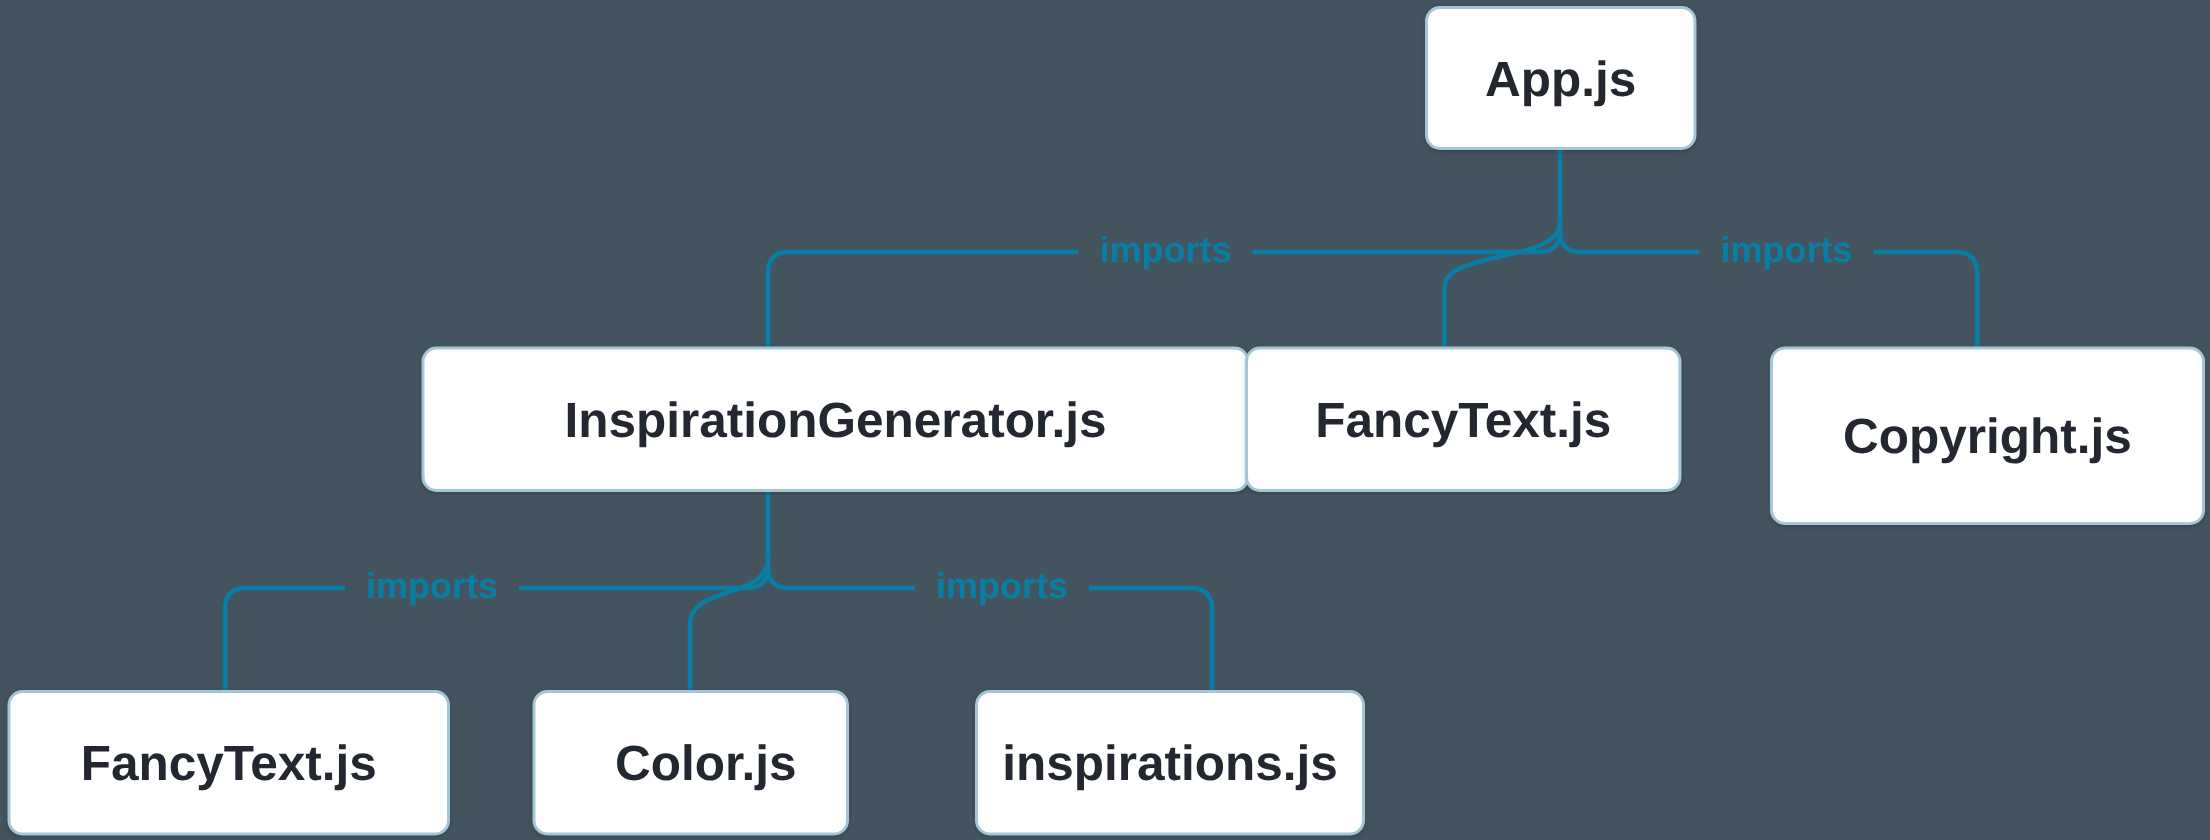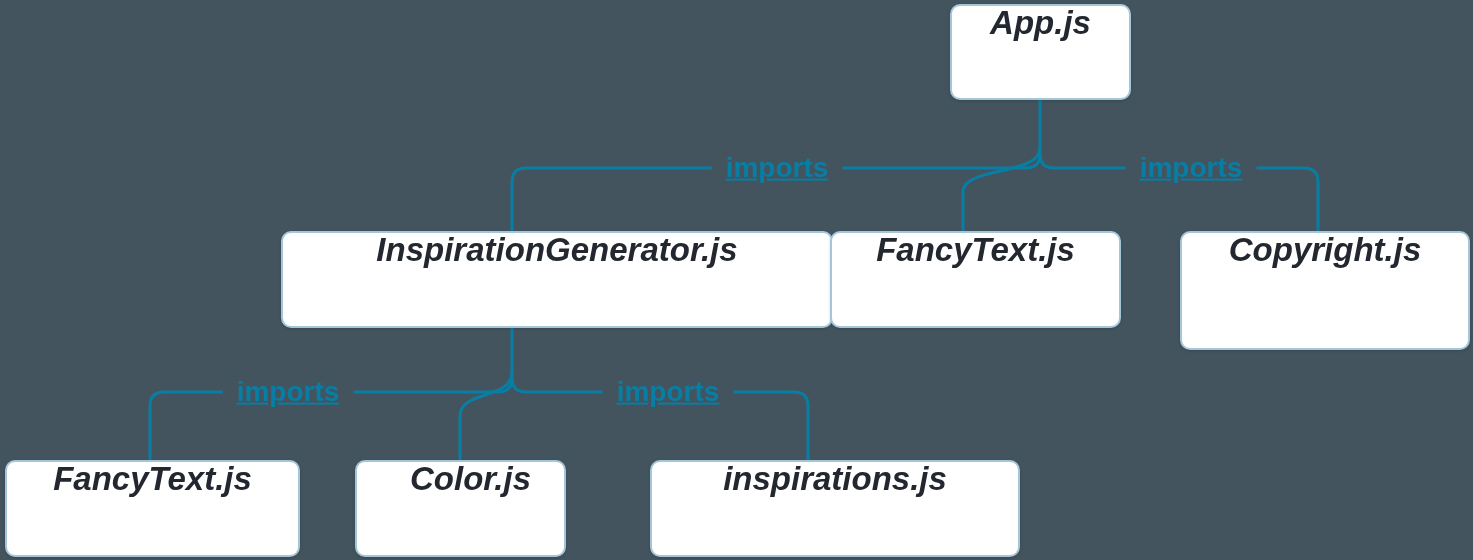--- a/index.html
+++ b/index.html
@@ -29,38 +29,37 @@
     stroke: var(--edge-color, #087ea4);
     stroke-width: 3;
     stroke-linecap: round;
   }
   .edge-label {
     position: absolute;
     z-index: 2;
     transform: translate(-50%, -50%);
     background: var(--page-bg, #44545e);
     color: var(--label-color, #087ea4);
-    font-size: 28px;
+    font-size: 24px;
     font-weight: 700;
     padding: 0 14px;
     white-space: nowrap;
     line-height: 1.1;
-    text-decoration: underline;
   }
   .node {
     position: absolute;
     z-index: 3;
     box-sizing: border-box;
     background: var(--box-bg, #ffffff);
     border: 2px solid var(--box-border, #a3c7d9);
     border-radius: 10px;
     display: flex;
+    align-items: center;
     justify-content: center;
     box-shadow: 0 1px 3px rgba(0,0,0,0.18);
-    font-style: italic;
   }
   .node-label {
     color: var(--box-text, #23272f);
     font-size: 33px;
     font-weight: 600;
     white-space: nowrap;
     line-height: 1;
   }
 </style>
 </head>
@@ -99,17 +98,17 @@
   </div>
 
   <div class="node" style="left:5px; top:460px; width:295px; height:97px;">
     <span class="node-label">FancyText.js</span>
   </div>
 
   <div class="node" style="left:355px; top:460px; width:211px; height:97px;padding-left:20px;">
     <span class="node-label">Color.js</span>
   </div>
 
-  <div class="node" style="left:650px; top:460px; width:370px; height:97px;">
+  <div class="node" style="left:650px; top:460px; width:260px; height:97px;">
     <span class="node-label">inspirations.js</span>
   </div>
 
 </div>
 
 </body></html>

